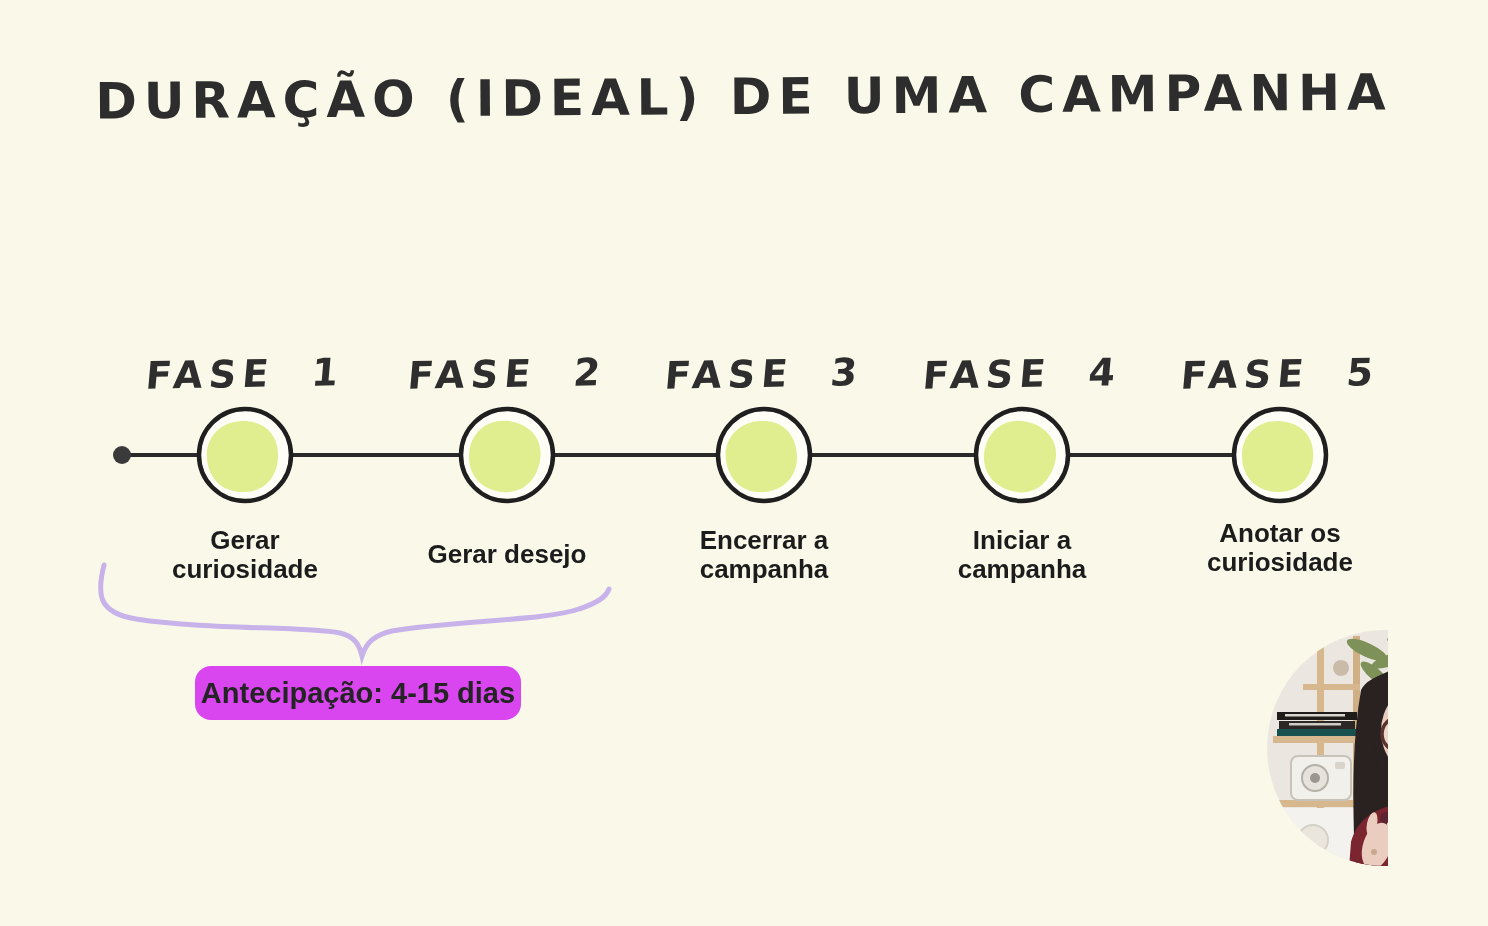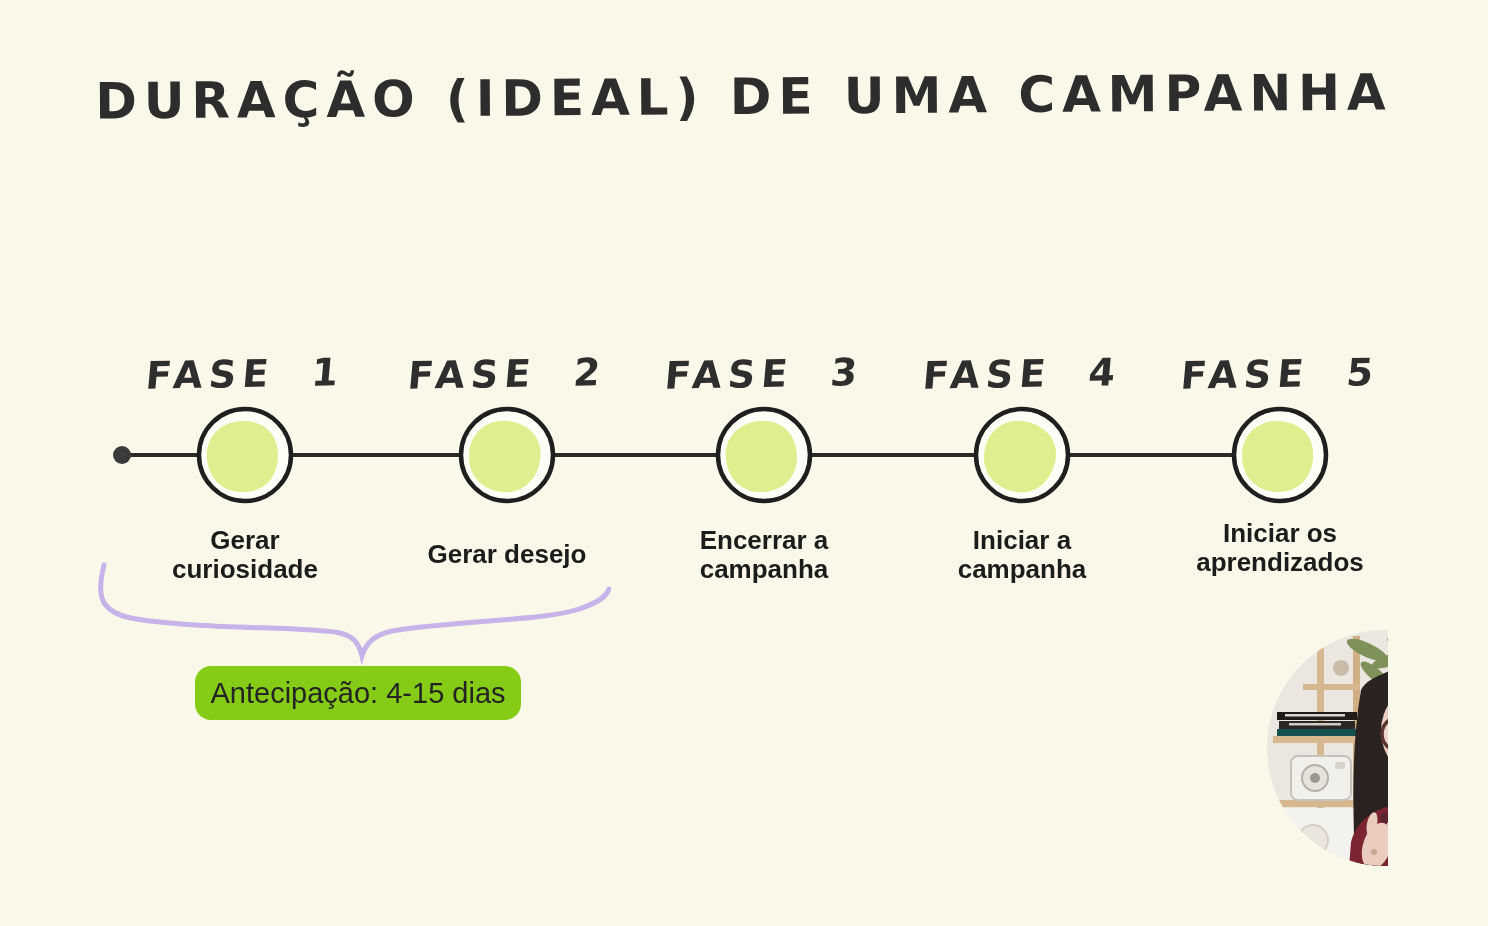--- a/index.html
+++ b/index.html
@@ -55,25 +55,25 @@
   }
   .desc-1{left:160px;top:526px;width:170px;}
   .desc-2{left:397px;top:540px;width:220px;}
   .desc-3{left:684px;top:526px;width:160px;}
   .desc-4{left:937px;top:526px;width:170px;}
   .desc-5{left:1187px;top:519px;width:186px;}
 
   .pill{
     position:absolute;left:195px;top:666px;
     width:326px;height:54px;
-    background:#84cc16;
+    background:#d946ef;
     border-radius:16px;
     display:flex;align-items:center;justify-content:center;
     font-family:"Liberation Sans",sans-serif;
-    font-weight:400;
+    font-weight:700;
     font-size:29px;
     color:#242424;
     white-space:nowrap;
   }
 
   .webcam{
     position:absolute;left:1265px;top:628px;
     width:240px;height:240px;
   }
 </style>
@@ -122,21 +122,21 @@
   <div class="fase-label fase-1">FASE 1</div>
   <div class="fase-label fase-2">FASE 2</div>
   <div class="fase-label fase-3">FASE 3</div>
   <div class="fase-label fase-4">FASE 4</div>
   <div class="fase-label fase-5">FASE 5</div>
 
   <div class="desc desc-2">Gerar desejo</div>
   <div class="desc desc-1">Gerar curiosidade</div>
   <div class="desc desc-3">Encerrar a campanha</div>
   <div class="desc desc-4">Iniciar a campanha</div>
-  <div class="desc desc-5">Iniciar os aprendizados</div>
+  <div class="desc desc-5">Anotar os curiosidade</div>
 
   <div class="pill">Antecipação: 4-15 dias</div>
 
   <svg class="webcam" viewBox="0 0 240 240" xmlns="http://www.w3.org/2000/svg" aria-hidden="true">
     <defs>
       <clipPath id="camClip">
           <circle cx="120" cy="120" r="118"></circle>
         </clipPath>
     </defs>
     <g clip-path="url(#camClip)">

